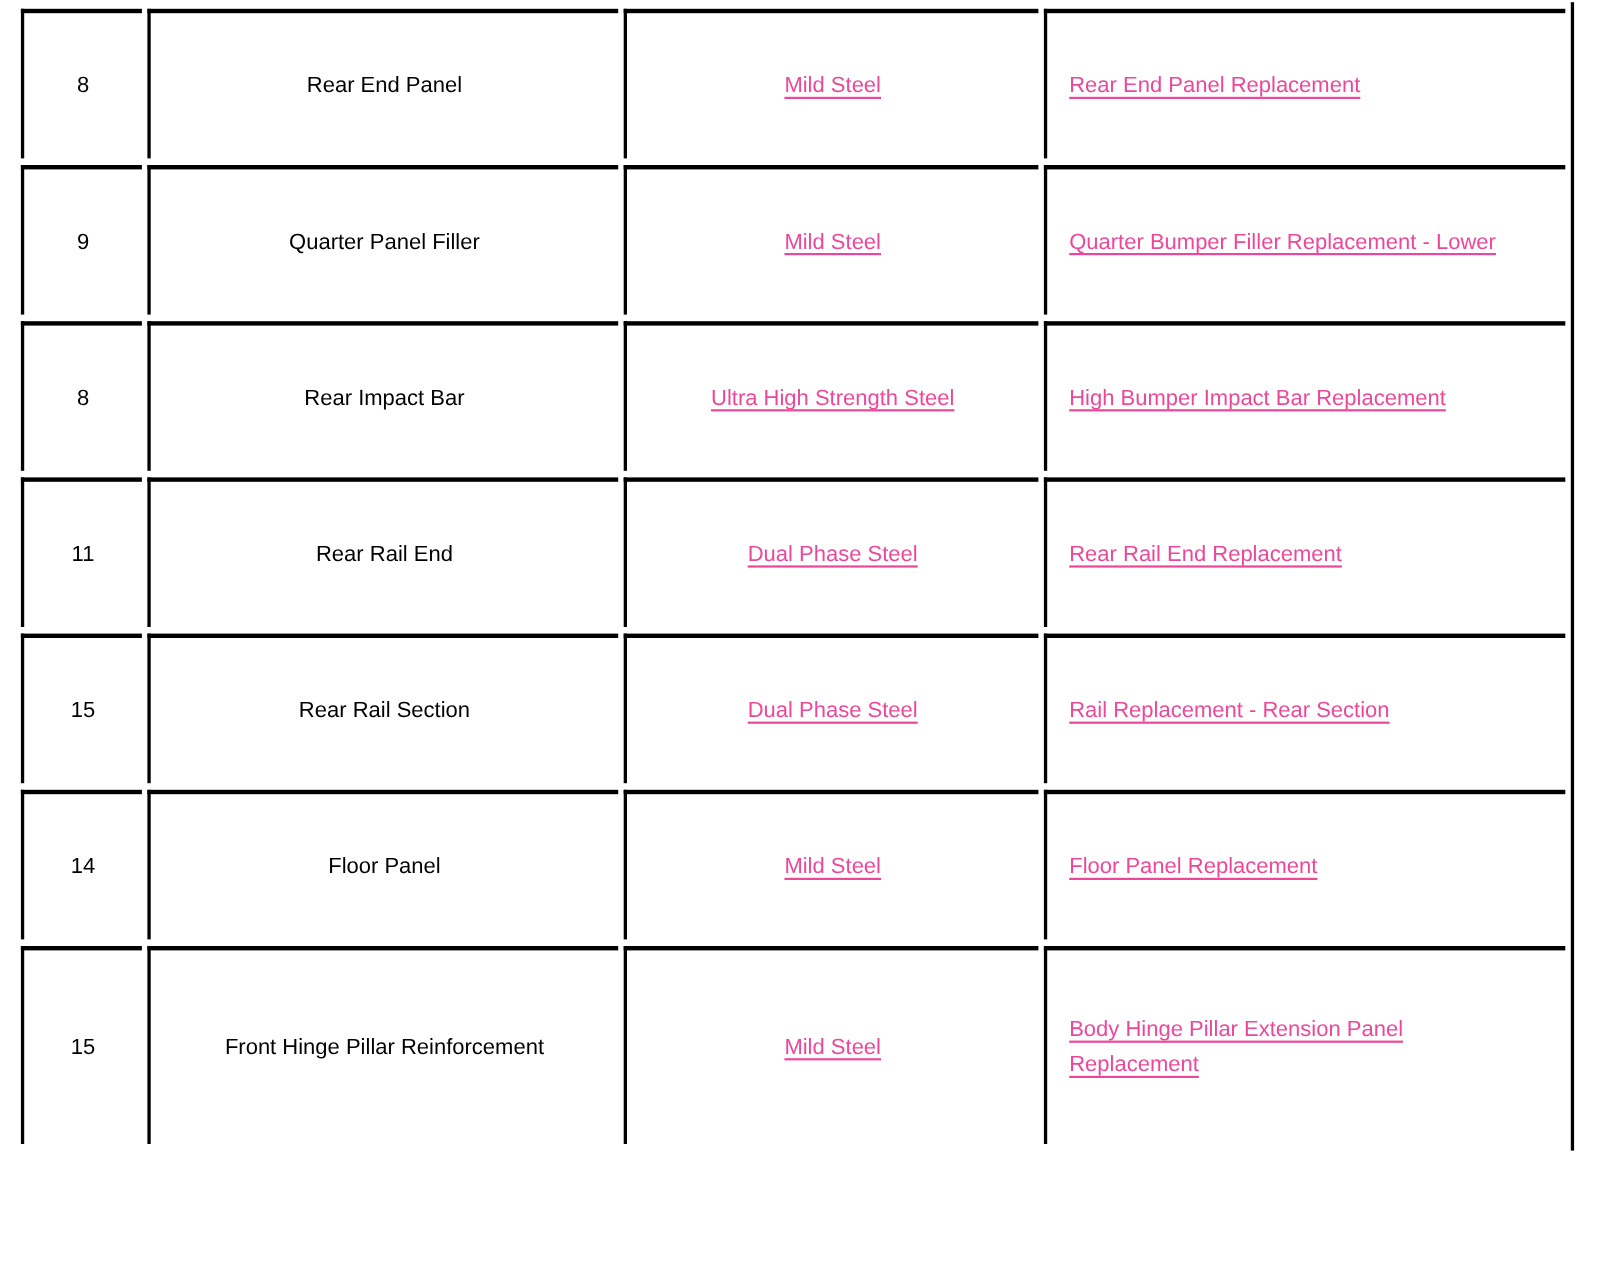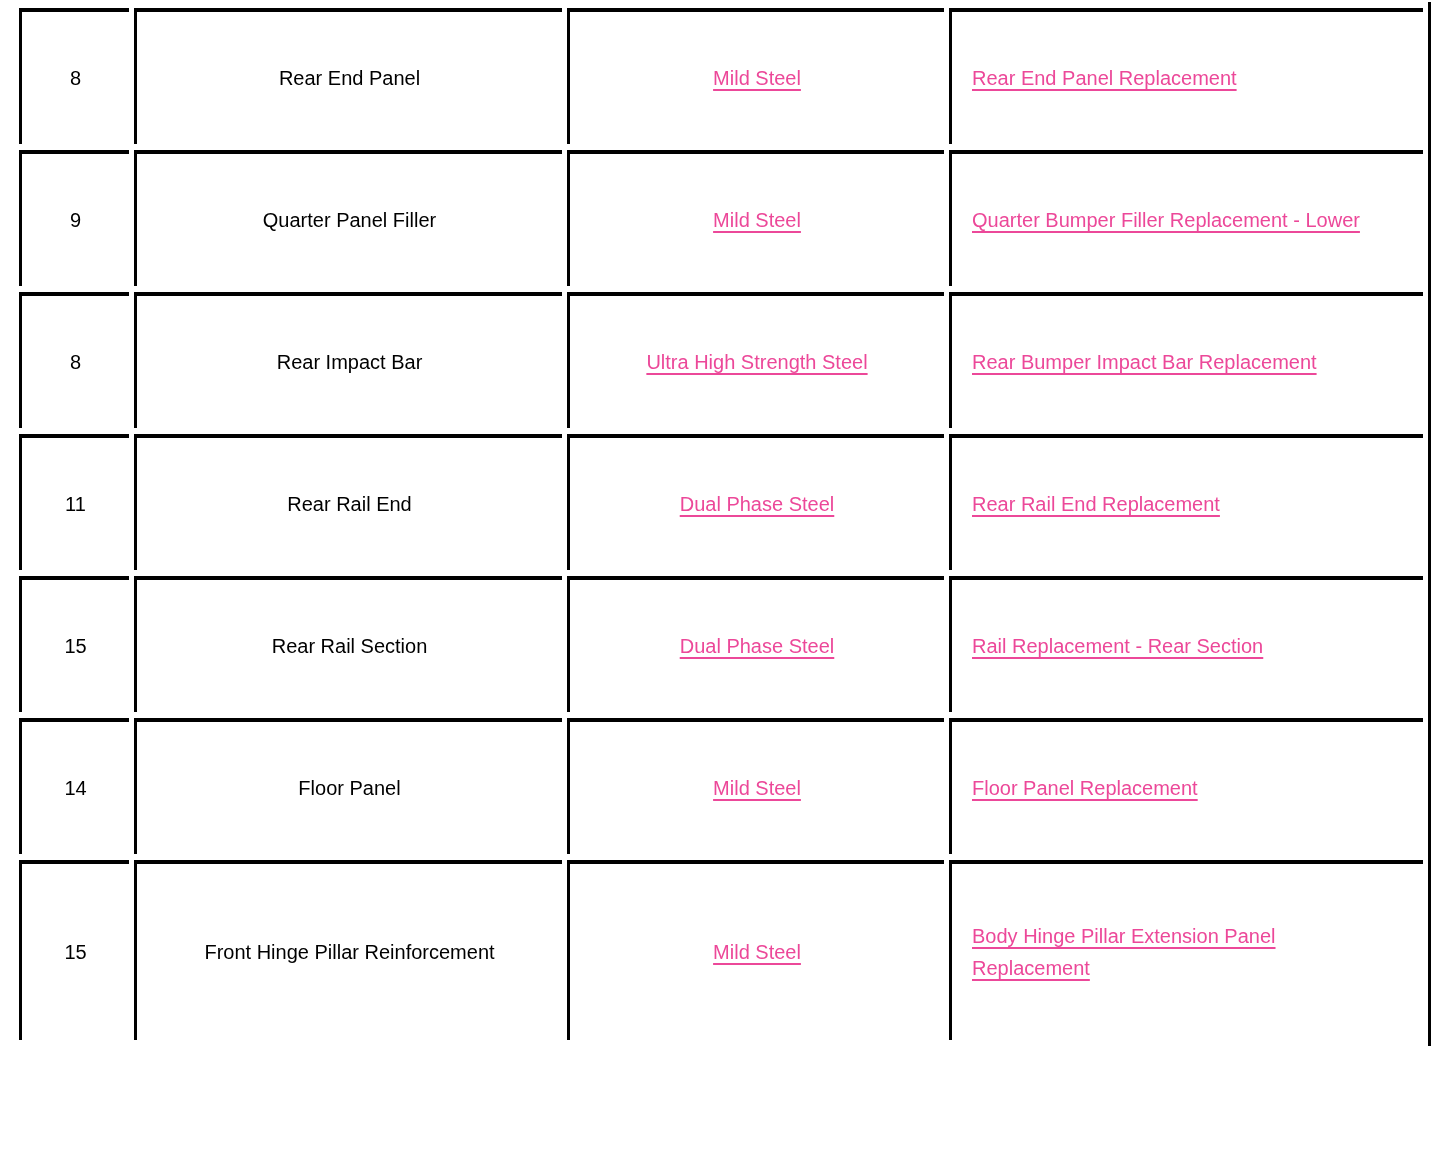--- a/index.html
+++ b/index.html
@@ -90,21 +90,21 @@
     <td class="c1">
       <span>8</span>
     </td>
     <td class="c2">
       <span>Rear Impact Bar</span>
     </td>
     <td class="c3">
       <a class="cell-link">Ultra High Strength Steel</a>
     </td>
     <td class="c4">
-      <a class="cell-link">Rear Bumper Impact Bar Replacement</a>
+      <a class="cell-link">High Bumper Impact Bar Replacement</a>
     </td>
   </tr>
 
   <tr>
     <td class="c1">
       <span>11</span>
     </td>
     <td class="c2">
       <span>Rear Rail End</span>
     </td>

